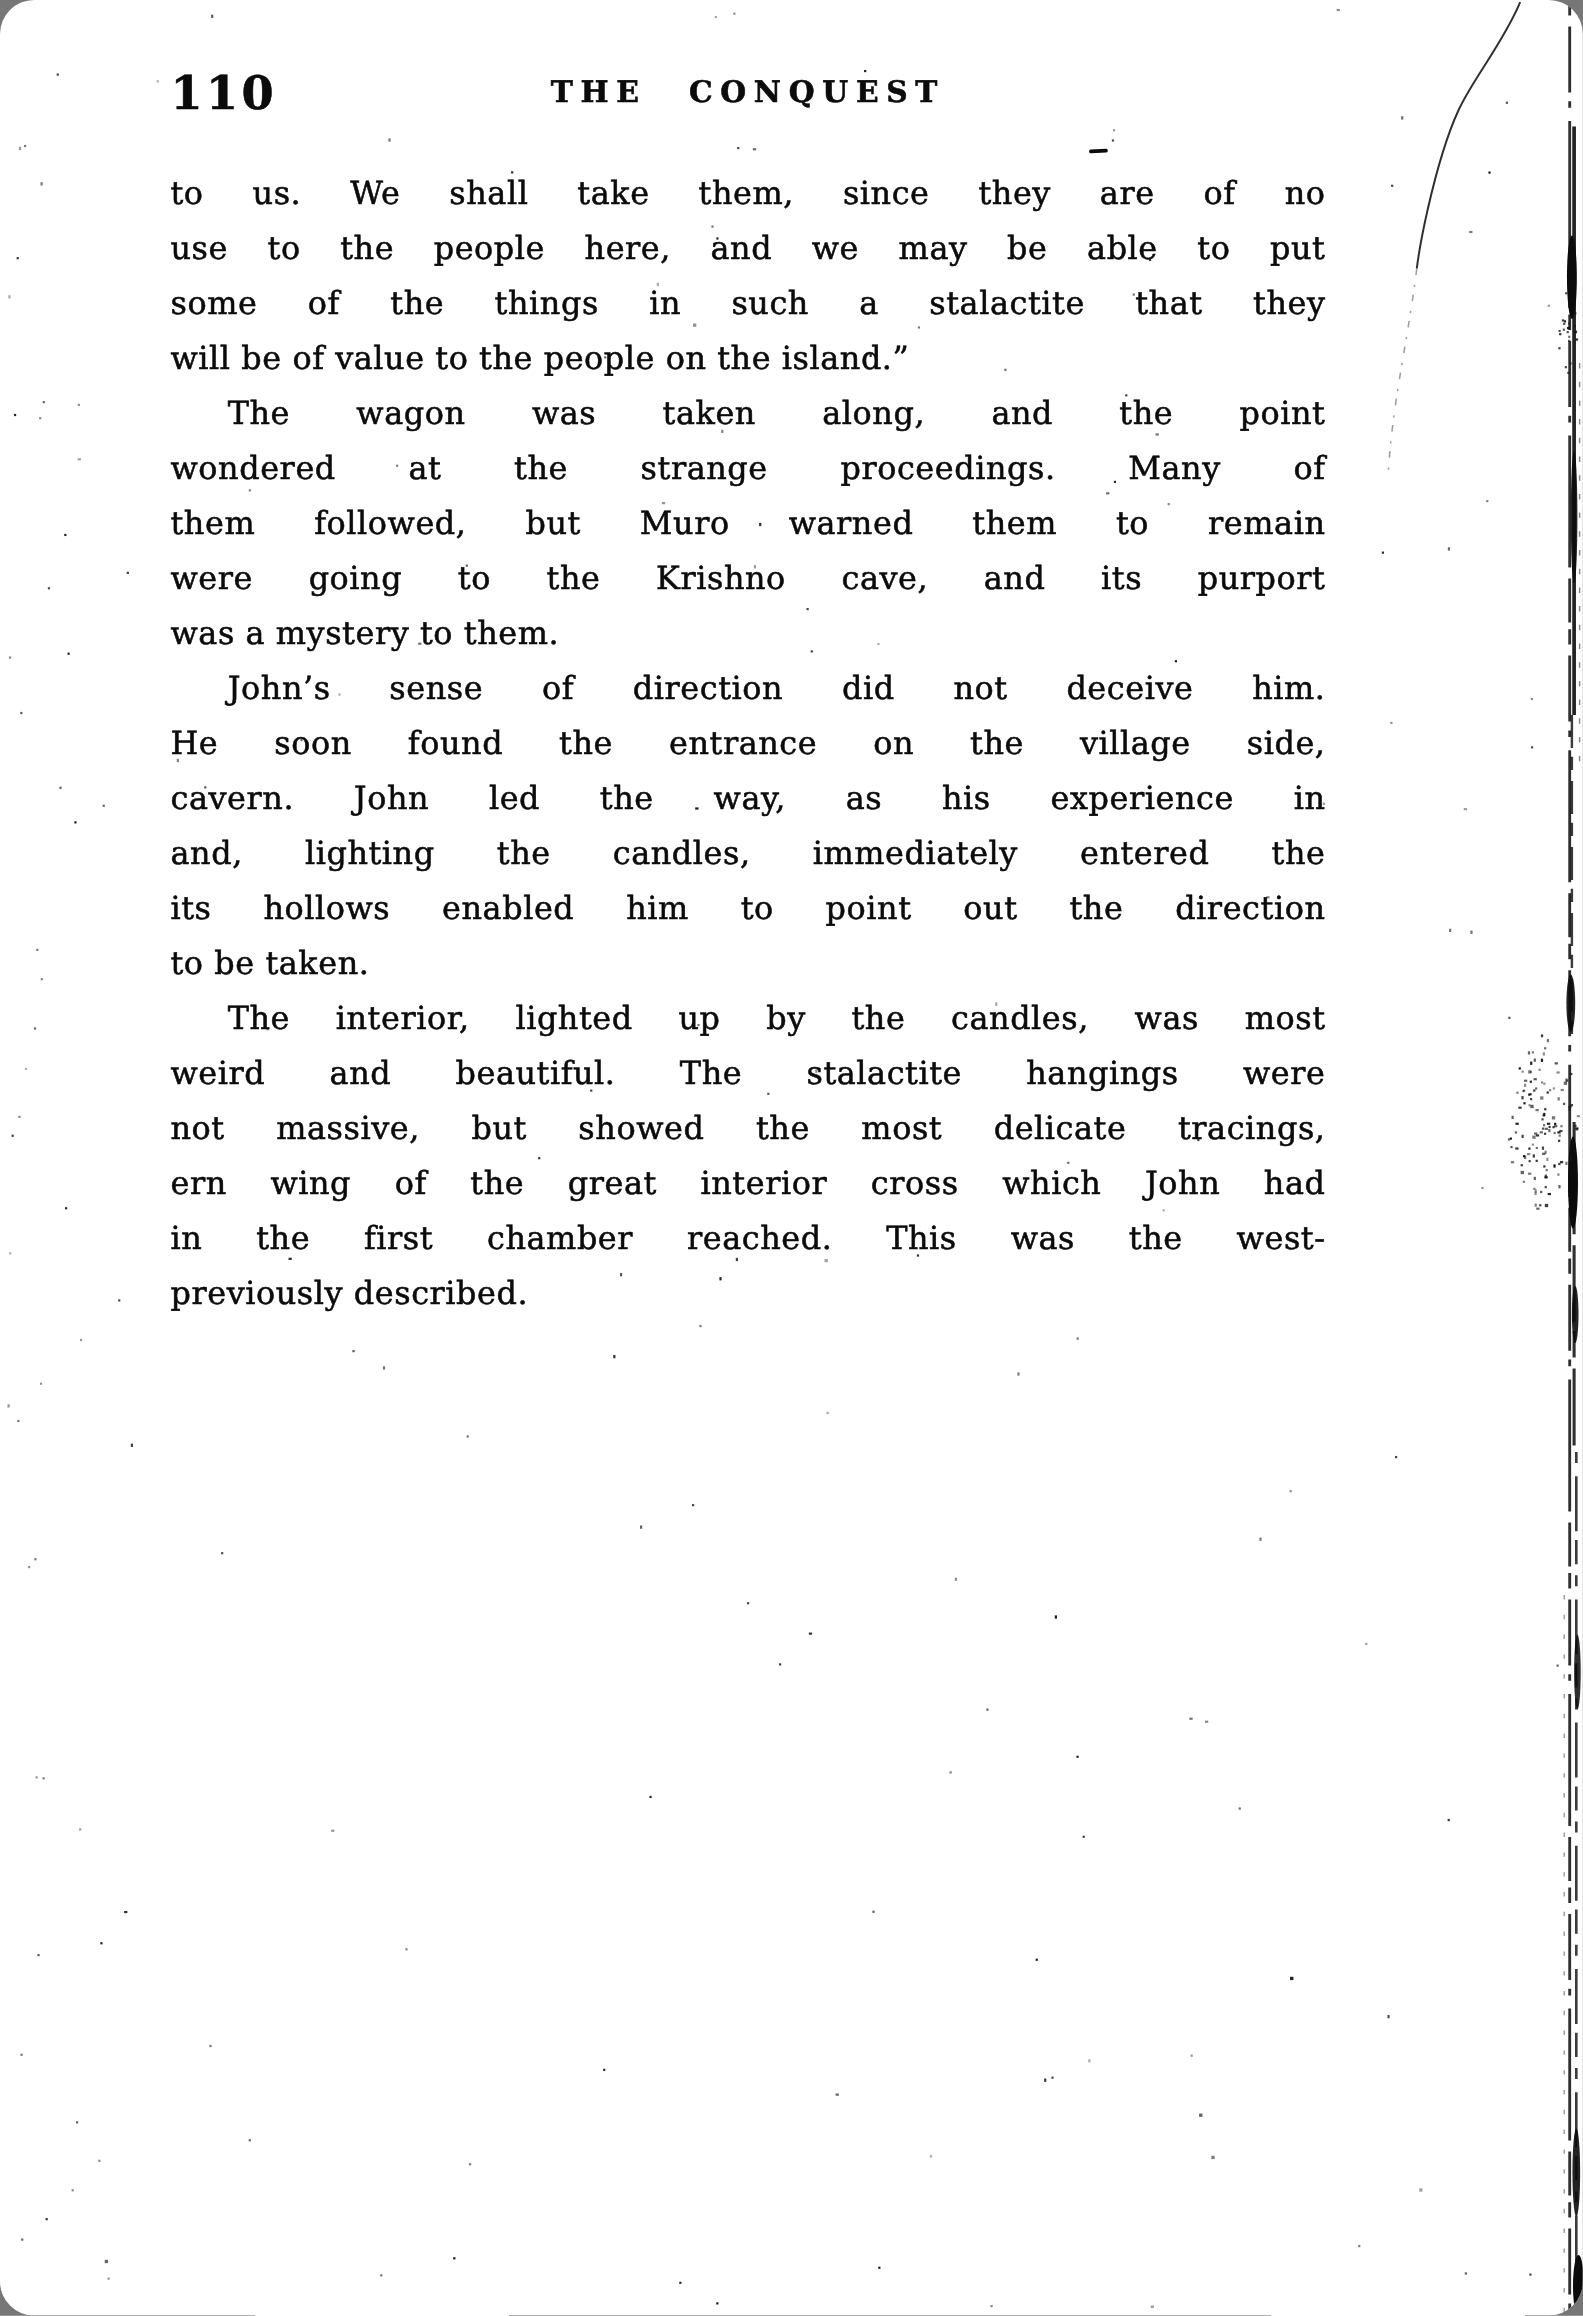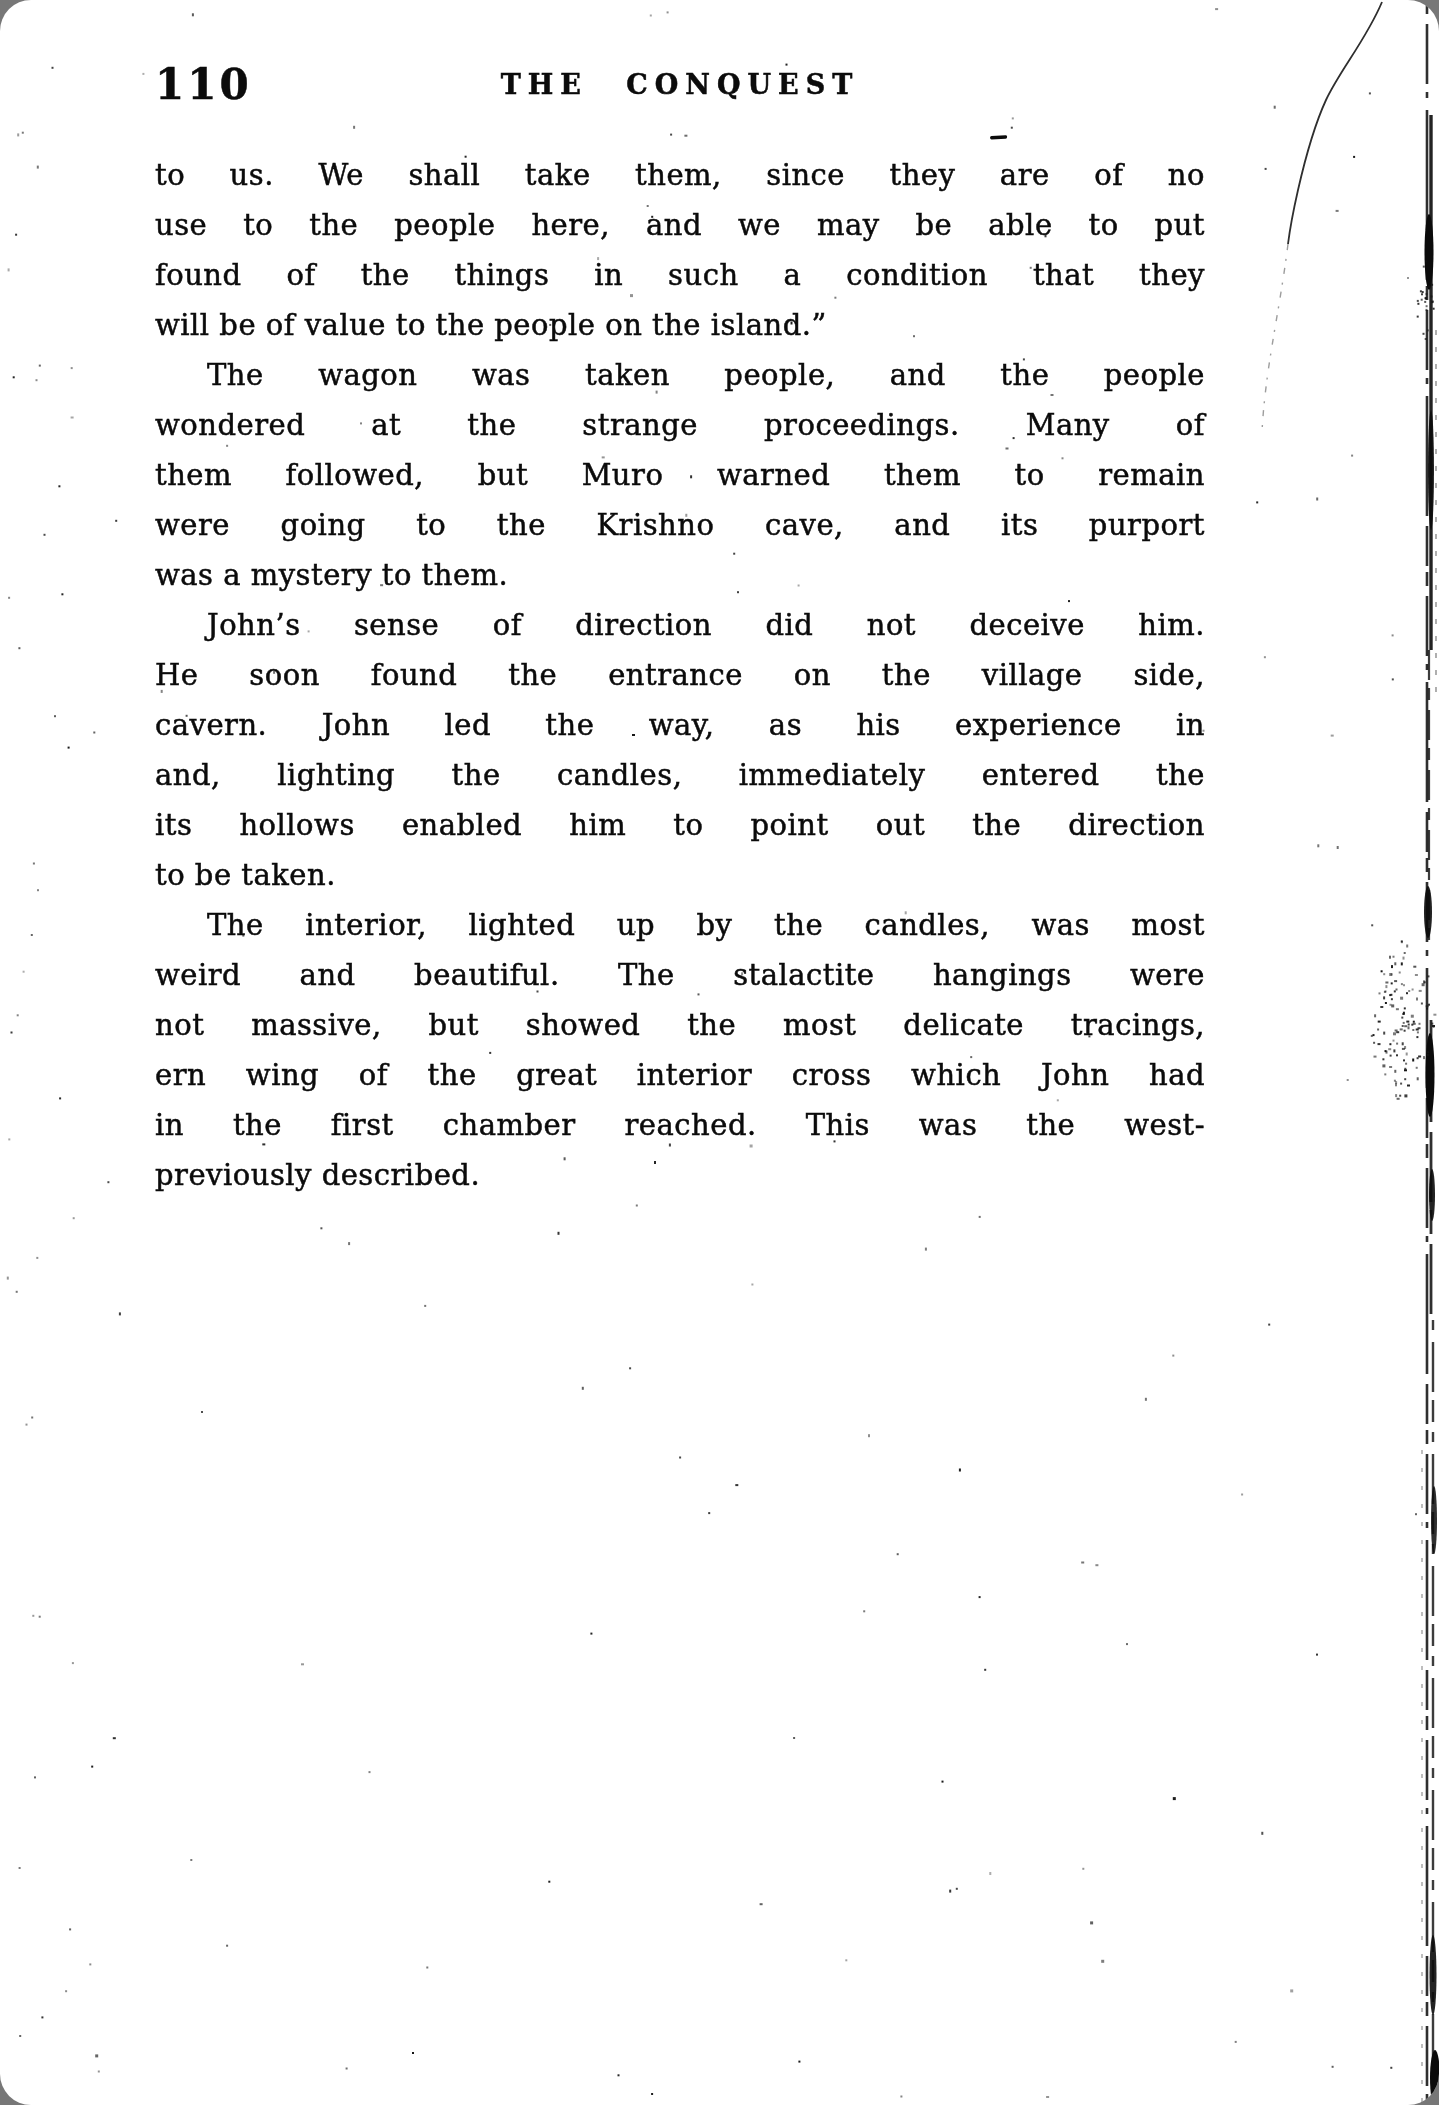--- a/index.html
+++ b/index.html
@@ -40,23 +40,23 @@
 <div class="page">
 
   <div class="header">
     <span class="page-number">110</span>
     <span class="header-title">THE CONQUEST</span>
   </div>
 
   <div class="text-body" id="text-body">
       <div class="line">to us.  We shall take them, since they are of no</div>
       <div class="line">use to the people here, and we may be able to put</div>
-      <div class="line">found of the things in such a condition that they</div>
+      <div class="line">some of the things in such a stalactite that they</div>
       <div class="line final">will be of value to the people on the island.”</div>
-      <div class="line indent">The wagon was taken people, and the people</div>
+      <div class="line indent">The wagon was taken along, and the point</div>
       <div class="line">wondered at the strange proceedings.  Many of</div>
       <div class="line">them followed, but Muro warned them to remain</div>
       <div class="line">were going to the Krishno cave, and its purport</div>
       <div class="line final">was a mystery to them.</div>
       <div class="line indent">John’s sense of direction did not deceive him.</div>
       <div class="line">He soon found the entrance on the village side,</div>
       <div class="line">cavern.  John led the way, as his experience in</div>
       <div class="line">and, lighting the candles, immediately entered the</div>
       <div class="line">its hollows enabled him to point out the direction</div>
       <div class="line final">to be taken.</div>

